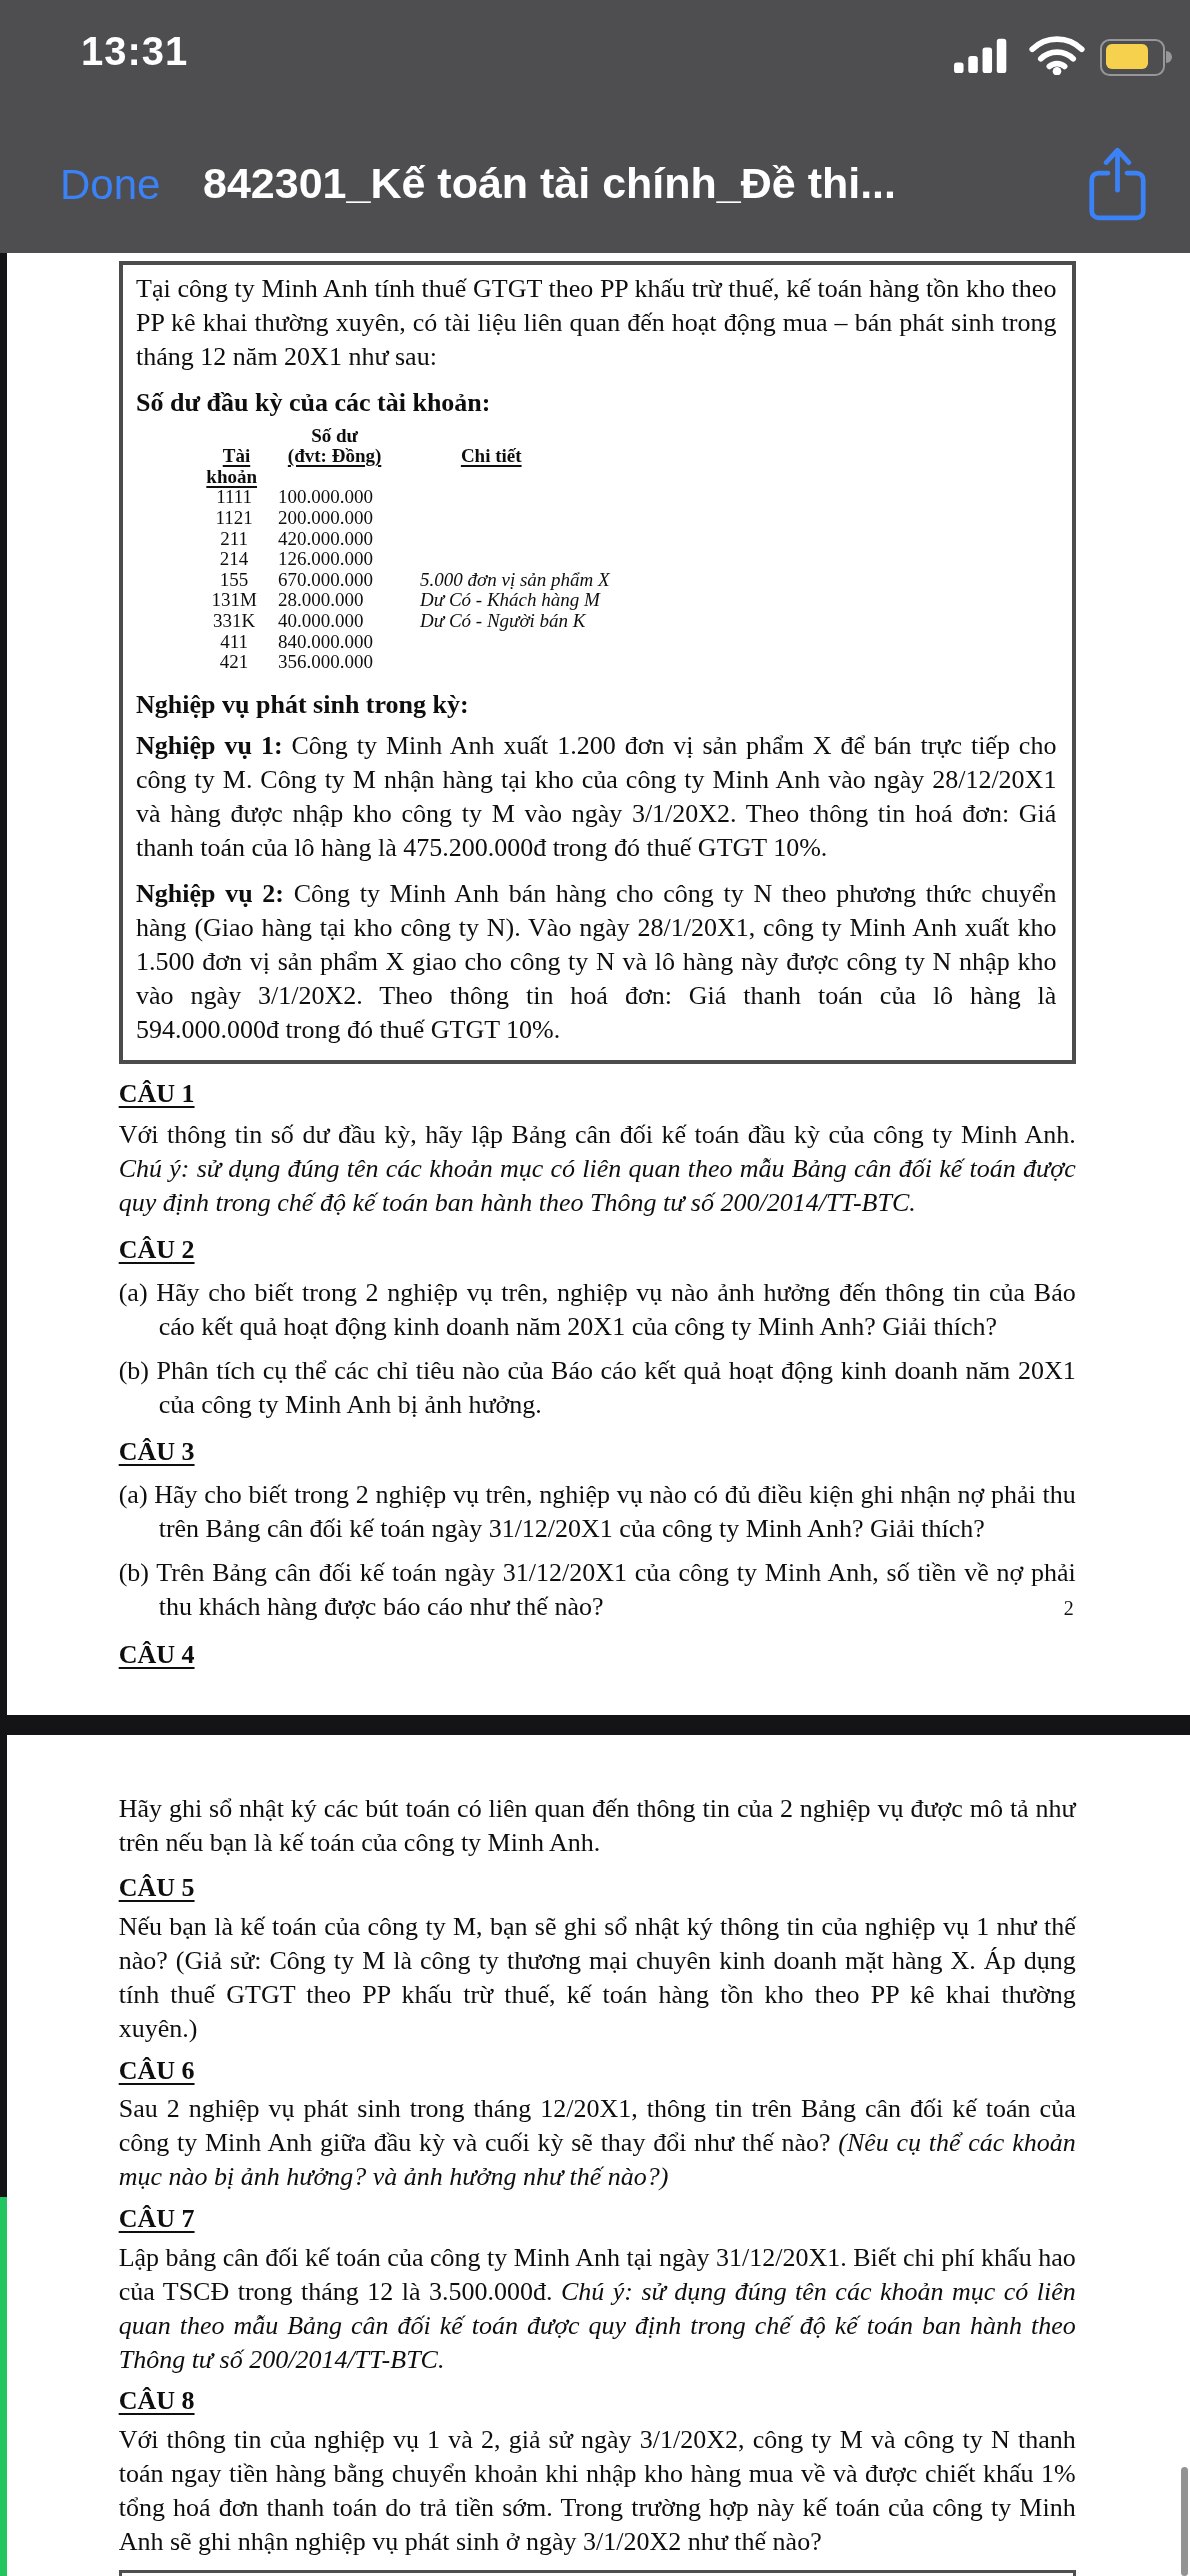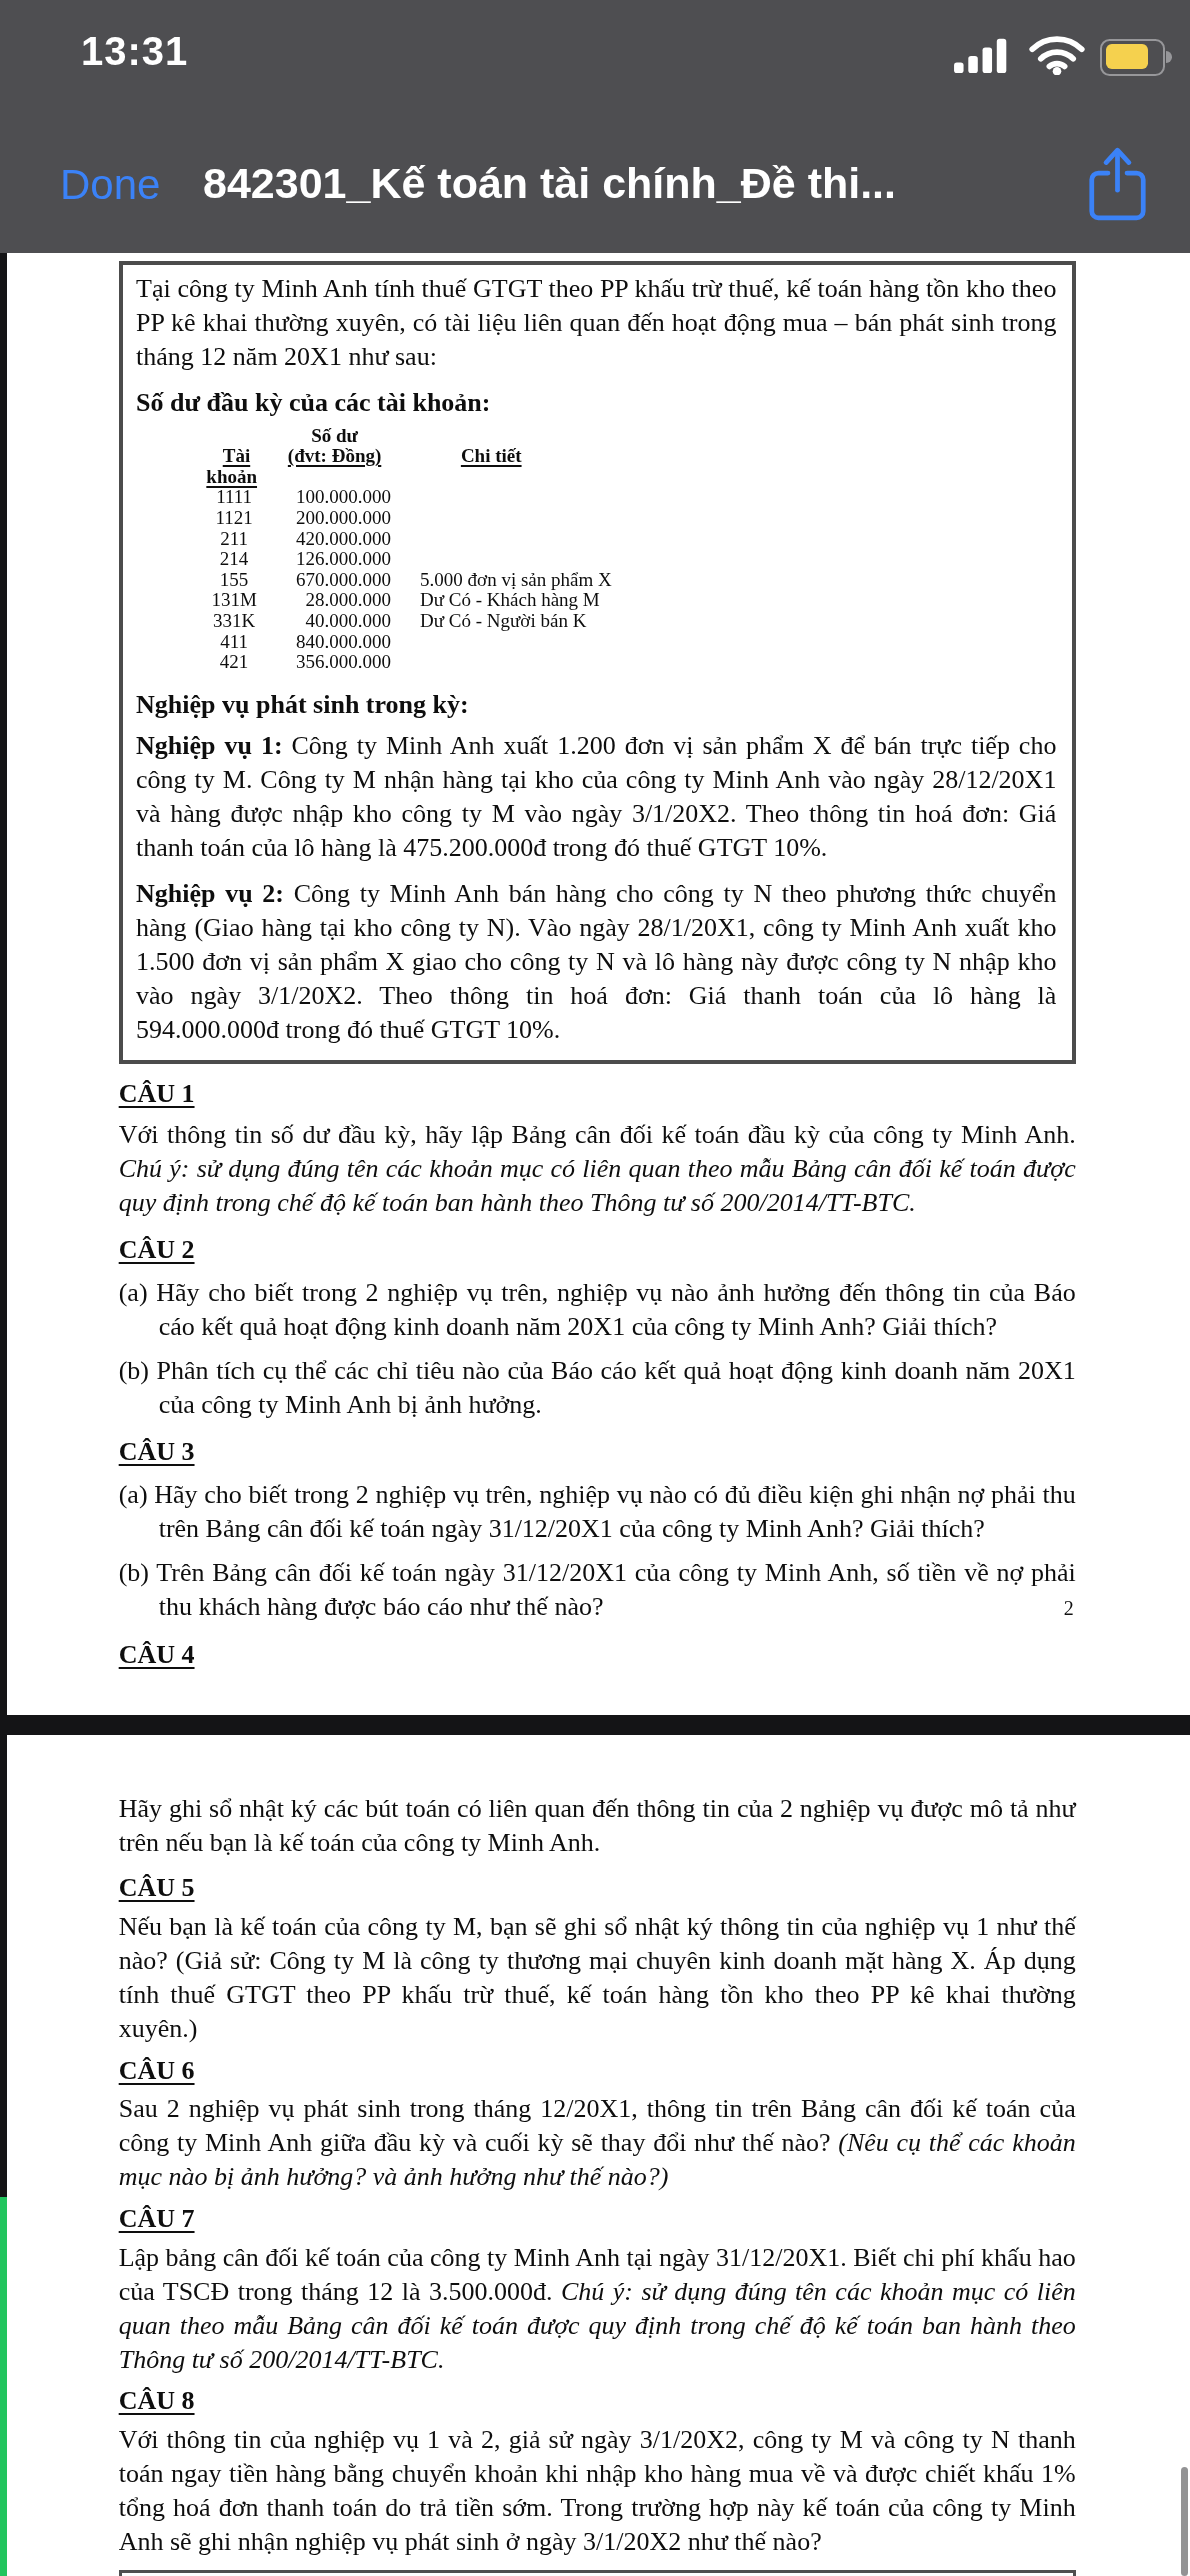--- a/index.html
+++ b/index.html
@@ -23,22 +23,22 @@
   .page2{top:1482px;height:841px;padding:57px 115px 0 112px;}
   
   .dpar{font-size:26px;line-height:34px;text-align:justify;margin:0;}
   .info-box{border:4.8px solid #4c4c4c;padding:7.7px 15.3px 13.4px 13.4px;}
   .bhead{font-weight:bold;font-size:26px;line-height:34px;margin:11.5px 0 0;}
   .mt12{margin-top:7px;}.mt14{margin-top:11.5px;}.mt16{margin-top:15.3px;}
   
   .acct-table{margin:5.8px 0 0 54px;font-size:19px;line-height:20.6px;}
   .trow{display:grid;grid-template-columns:88px 113px 1fr;}
   .c1{text-align:center;}
-  .c2{text-align:right;}
-  .c3{padding-left:29px;}
+  .c2{}
+  .c3{padding-left:29px;font-style:italic;}
   .th{font-weight:bold;}
   .u{text-decoration:underline;text-underline-offset:2.9px;text-decoration-thickness:1.9px;padding:0 4.8px;}
   .c2h{text-align:center;}
   .c3h span{margin-left:65px;}
   
   .cau-h{font-size:26px;font-weight:bold;text-decoration:underline;text-underline-offset:3.8px;text-decoration-thickness:1.9px;margin:15.3px 0 8.6px;}
   .page2 .cau-h{margin:9.6px 0 6.7px;}
   .hang{padding-left:40px;text-indent:-40px;margin-top:10.5px;}
   .page-num{position:absolute;top:1344px;right:117px;font-size:20px;color:#111;}
   

